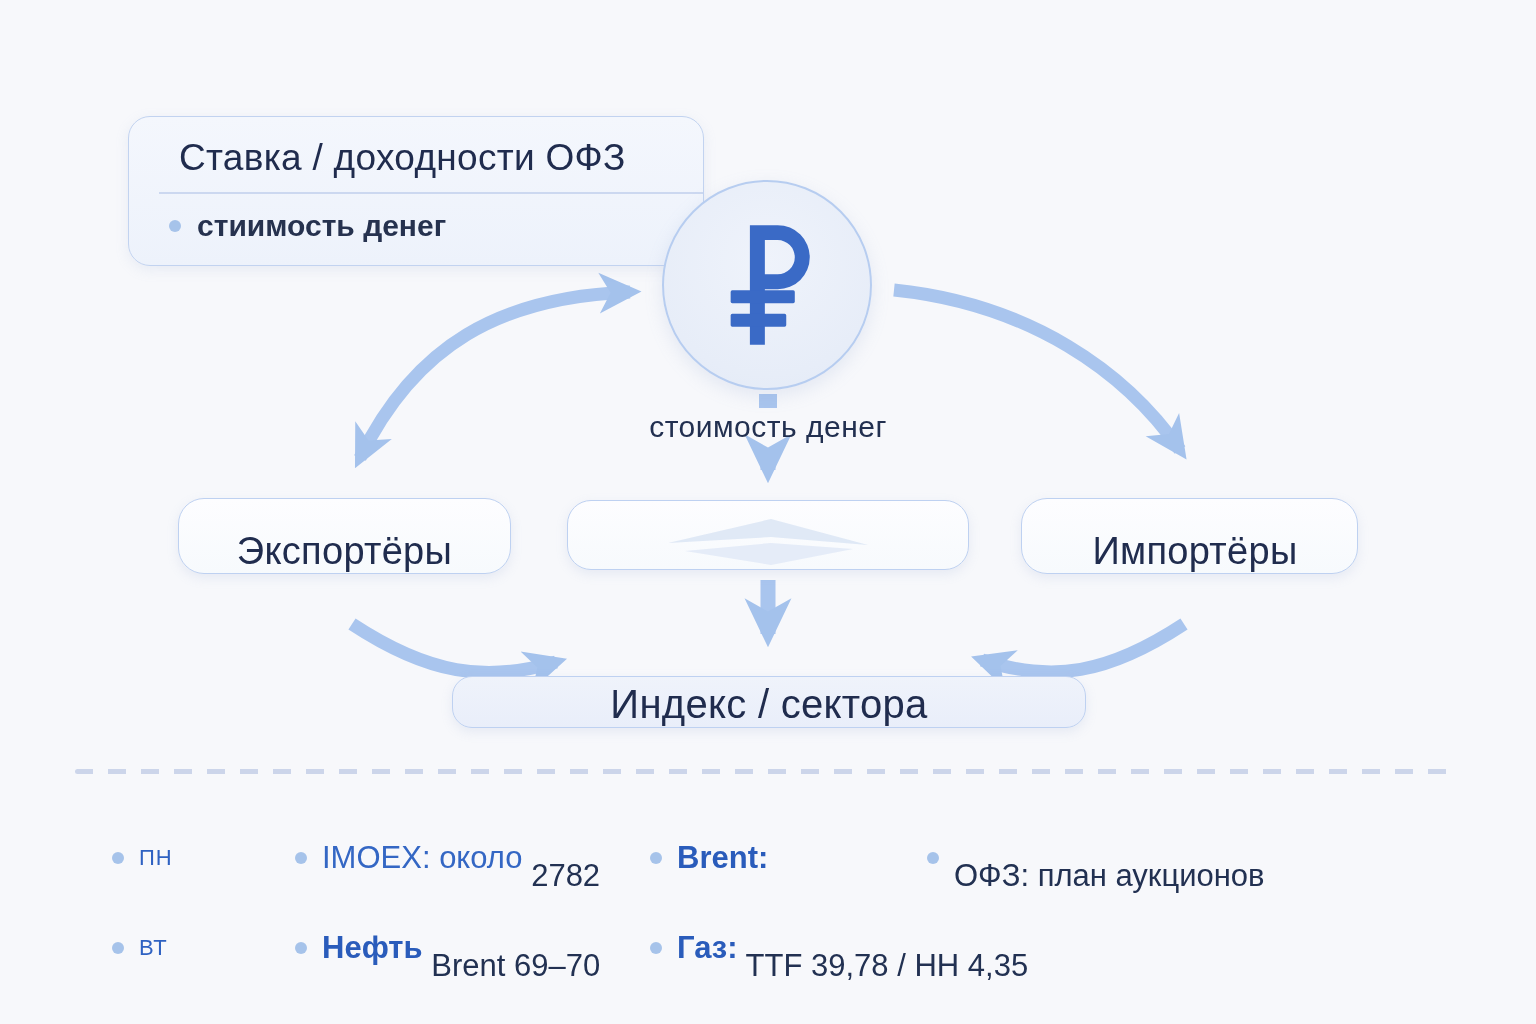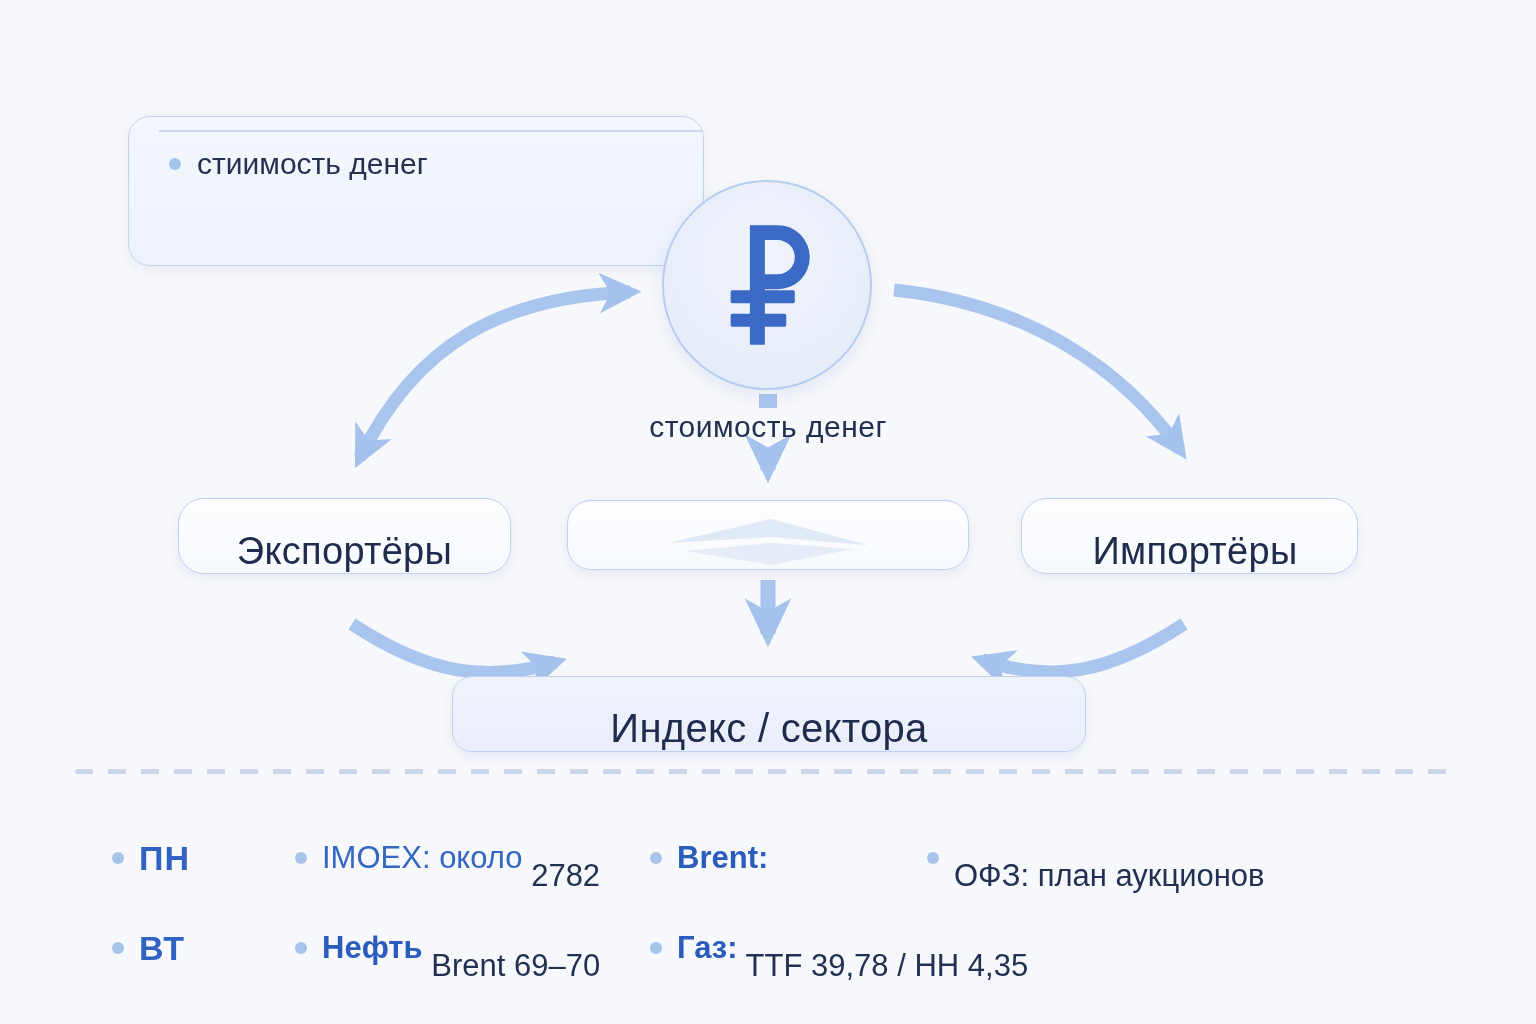--- a/index.html
+++ b/index.html
@@ -22,21 +22,21 @@
     box-shadow:0 4px 14px rgba(140,160,205,.14);
     box-sizing:border-box;
   }
   .note-title{
     margin:20px 0 0 50px;font-size:37px;letter-spacing:.3px;
     color:#202c4e;font-weight:500;white-space:nowrap;
   }
   .note-divider{height:1.6px;background:#ccd8f0;margin:13px 0 0 30px;}
   .note-bullet{display:flex;align-items:center;margin:15px 0 0 40px;}
   .dot{width:12px;height:12px;border-radius:50%;background:#a6c3ea;flex:0 0 auto;}
-  .note-bullet .txt{margin-left:16px;font-size:30px;color:#26324f;}
+  .note-bullet .txt{margin-left:16px;font-size:30px;color:#26324f;font-weight:bold;}
 
   
   .ruble-circle{
     position:absolute;left:662px;top:180px;width:210px;height:210px;z-index:2;
     border-radius:50%;
     background:radial-gradient(circle at 50% 38%,#eff3fb 0%,#e7edf8 70%,#e2e9f6 100%);
     border:2px solid #b7cdf0;
     box-shadow:0 6px 18px rgba(140,160,205,.18);
     display:flex;align-items:center;justify-content:center;
     box-sizing:border-box;
@@ -52,41 +52,41 @@
     background:linear-gradient(180deg,#fdfdff 0%,#f7fafd 100%);
     border:1.6px solid #bed1f1;border-radius:26px;
     display:flex;align-items:flex-end;justify-content:center;
     box-shadow:0 4px 12px rgba(140,160,205,.16);
     font-size:38px;font-weight:500;color:#202c4e;letter-spacing:.3px;
   }
   .node-exporters{left:178px;top:498px;width:333px;height:76px;}
   .node-importers{left:1021px;top:498px;width:337px;height:76px;padding-left:11px;}
   .node-neutral{left:567px;top:500px;width:402px;height:70px;border-radius:24px;}
   .node-index{
-    left:452px;top:676px;width:634px;height:76px;border-radius:20px;
+    left:452px;top:676px;width:634px;height:52px;border-radius:20px;
     background:linear-gradient(180deg,#eff3fb 0%,#e9eefa 100%);
     font-size:40px;
   }
 
   
   .divider{
     position:absolute;left:75px;top:769px;width:1386px;height:5px;z-index:2;
     background:repeating-linear-gradient(90deg,#ccd5ea 0 18px,transparent 18px 33px);
     border-radius:3px;
   }
 
   
   .legend{
     position:absolute;left:112px;top:822px;right:30px;z-index:2;
     display:grid;grid-template-columns:183px 355px 277px auto;
     row-gap:18px;align-items:center;font-size:31px;
   }
   .cell{display:flex;align-items:center;white-space:nowrap;}
   .cell .dot{margin-right:15px;}
-  .day{font-weight:bold;color:#2f62c2;font-size:34px;letter-spacing:1px;}
+  .day{font-weight:normal;color:#2f62c2;font-size:22px;letter-spacing:1px;}
   .lead{color:#3467c4;white-space:pre;}
   .lead.b{font-weight:bold;color:#2a5cbb;}
   .rest{color:#223152;white-space:pre;margin-top:36px;}
 </style>
 </head>
 <body>
 
 <div class="stage">
 
   <svg class="arrows" width="1536" height="770" viewBox="0 0 1536 770">
@@ -100,20 +100,21 @@
       <path d="M 894 290 C 1030 304 1126 372 1180 450" stroke-width="13" marker-end="url(#ah)"></path>
       <path d="M 352 624 C 428 674 486 683 556 662" stroke-width="13" marker-end="url(#ah)"></path>
       <path d="M 1184 624 C 1108 674 1052 683 982 660" stroke-width="13" marker-end="url(#ah)"></path>
       <path d="M 768 448 L 768 470" stroke-width="15" marker-end="url(#ah)"></path>
       <path d="M 768 580 L 768 634" stroke-width="15" marker-end="url(#ah)"></path>
     </g>
     <rect x="759" y="394" width="18" height="14" fill="#a9c5ee"></rect>
   </svg>
 
   <div class="note-box">
+    <div class="note-title">Ставка / доходности ОФЗ</div>
     <div class="note-divider"></div>
     <div class="note-bullet">
       <span class="dot"></span>
       <span class="txt">стиимость денег</span>
     </div>
   </div>
 
   <div class="ruble-circle">
     <svg width="92" height="124" viewBox="0 0 84 116" aria-label="₽">
       <path fill="#3a6ac6" fill-rule="evenodd" d="M26,2 H52 A30,30 0 0 1 52,62 H40 V114 H26 Z M40,16 H52 A16,16 0 0 1 52,48 H40 Z"></path>

